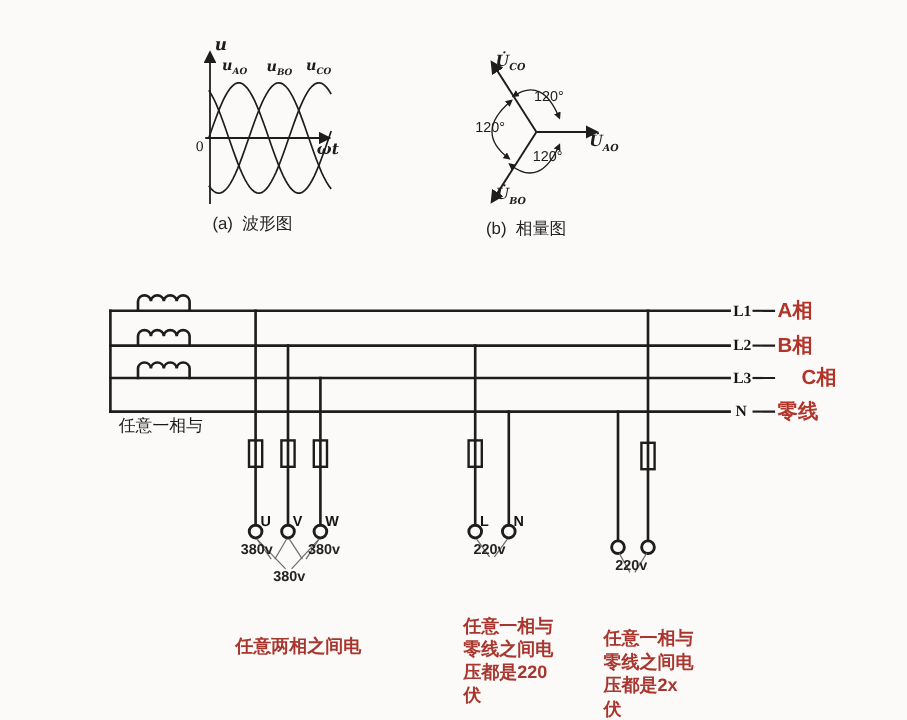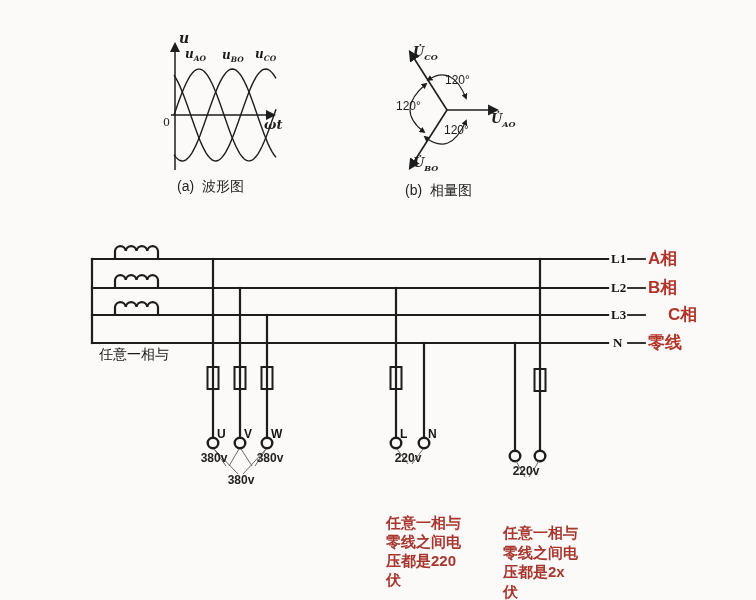--- a/index.html
+++ b/index.html
@@ -148,21 +148,21 @@
   <div class="lbl term" style="left:400px;top:428px;">L</div>
   <div class="lbl term" style="left:428px;top:428px;">N</div>
 
   <div class="lbl volt" style="left:192px;top:452px;">380v</div>
   <div class="lbl volt" style="left:248px;top:452px;">380v</div>
   <div class="lbl volt" style="left:219px;top:474px;">380v</div>
   <div class="lbl volt" style="left:386px;top:452px;">220v</div>
   <div class="lbl volt" style="left:504px;top:465px;">220v</div>
 
   <div class="lbl note" style="left:196px;top:491px;">
-    
+    <span>任意两相之间电</span>
   </div>
   <div class="lbl note" style="left:386px;top:475px;">
     <span>任意一相与</span><span>零线之间电</span><span>压都是220</span><span>伏</span>
   </div>
   <div class="lbl note" style="left:503px;top:484px;line-height:19.5px;">
     <span>任意一相与</span><span>零线之间电</span><span>压都是2x</span><span>伏</span>
   </div>
 
 </div>
 

